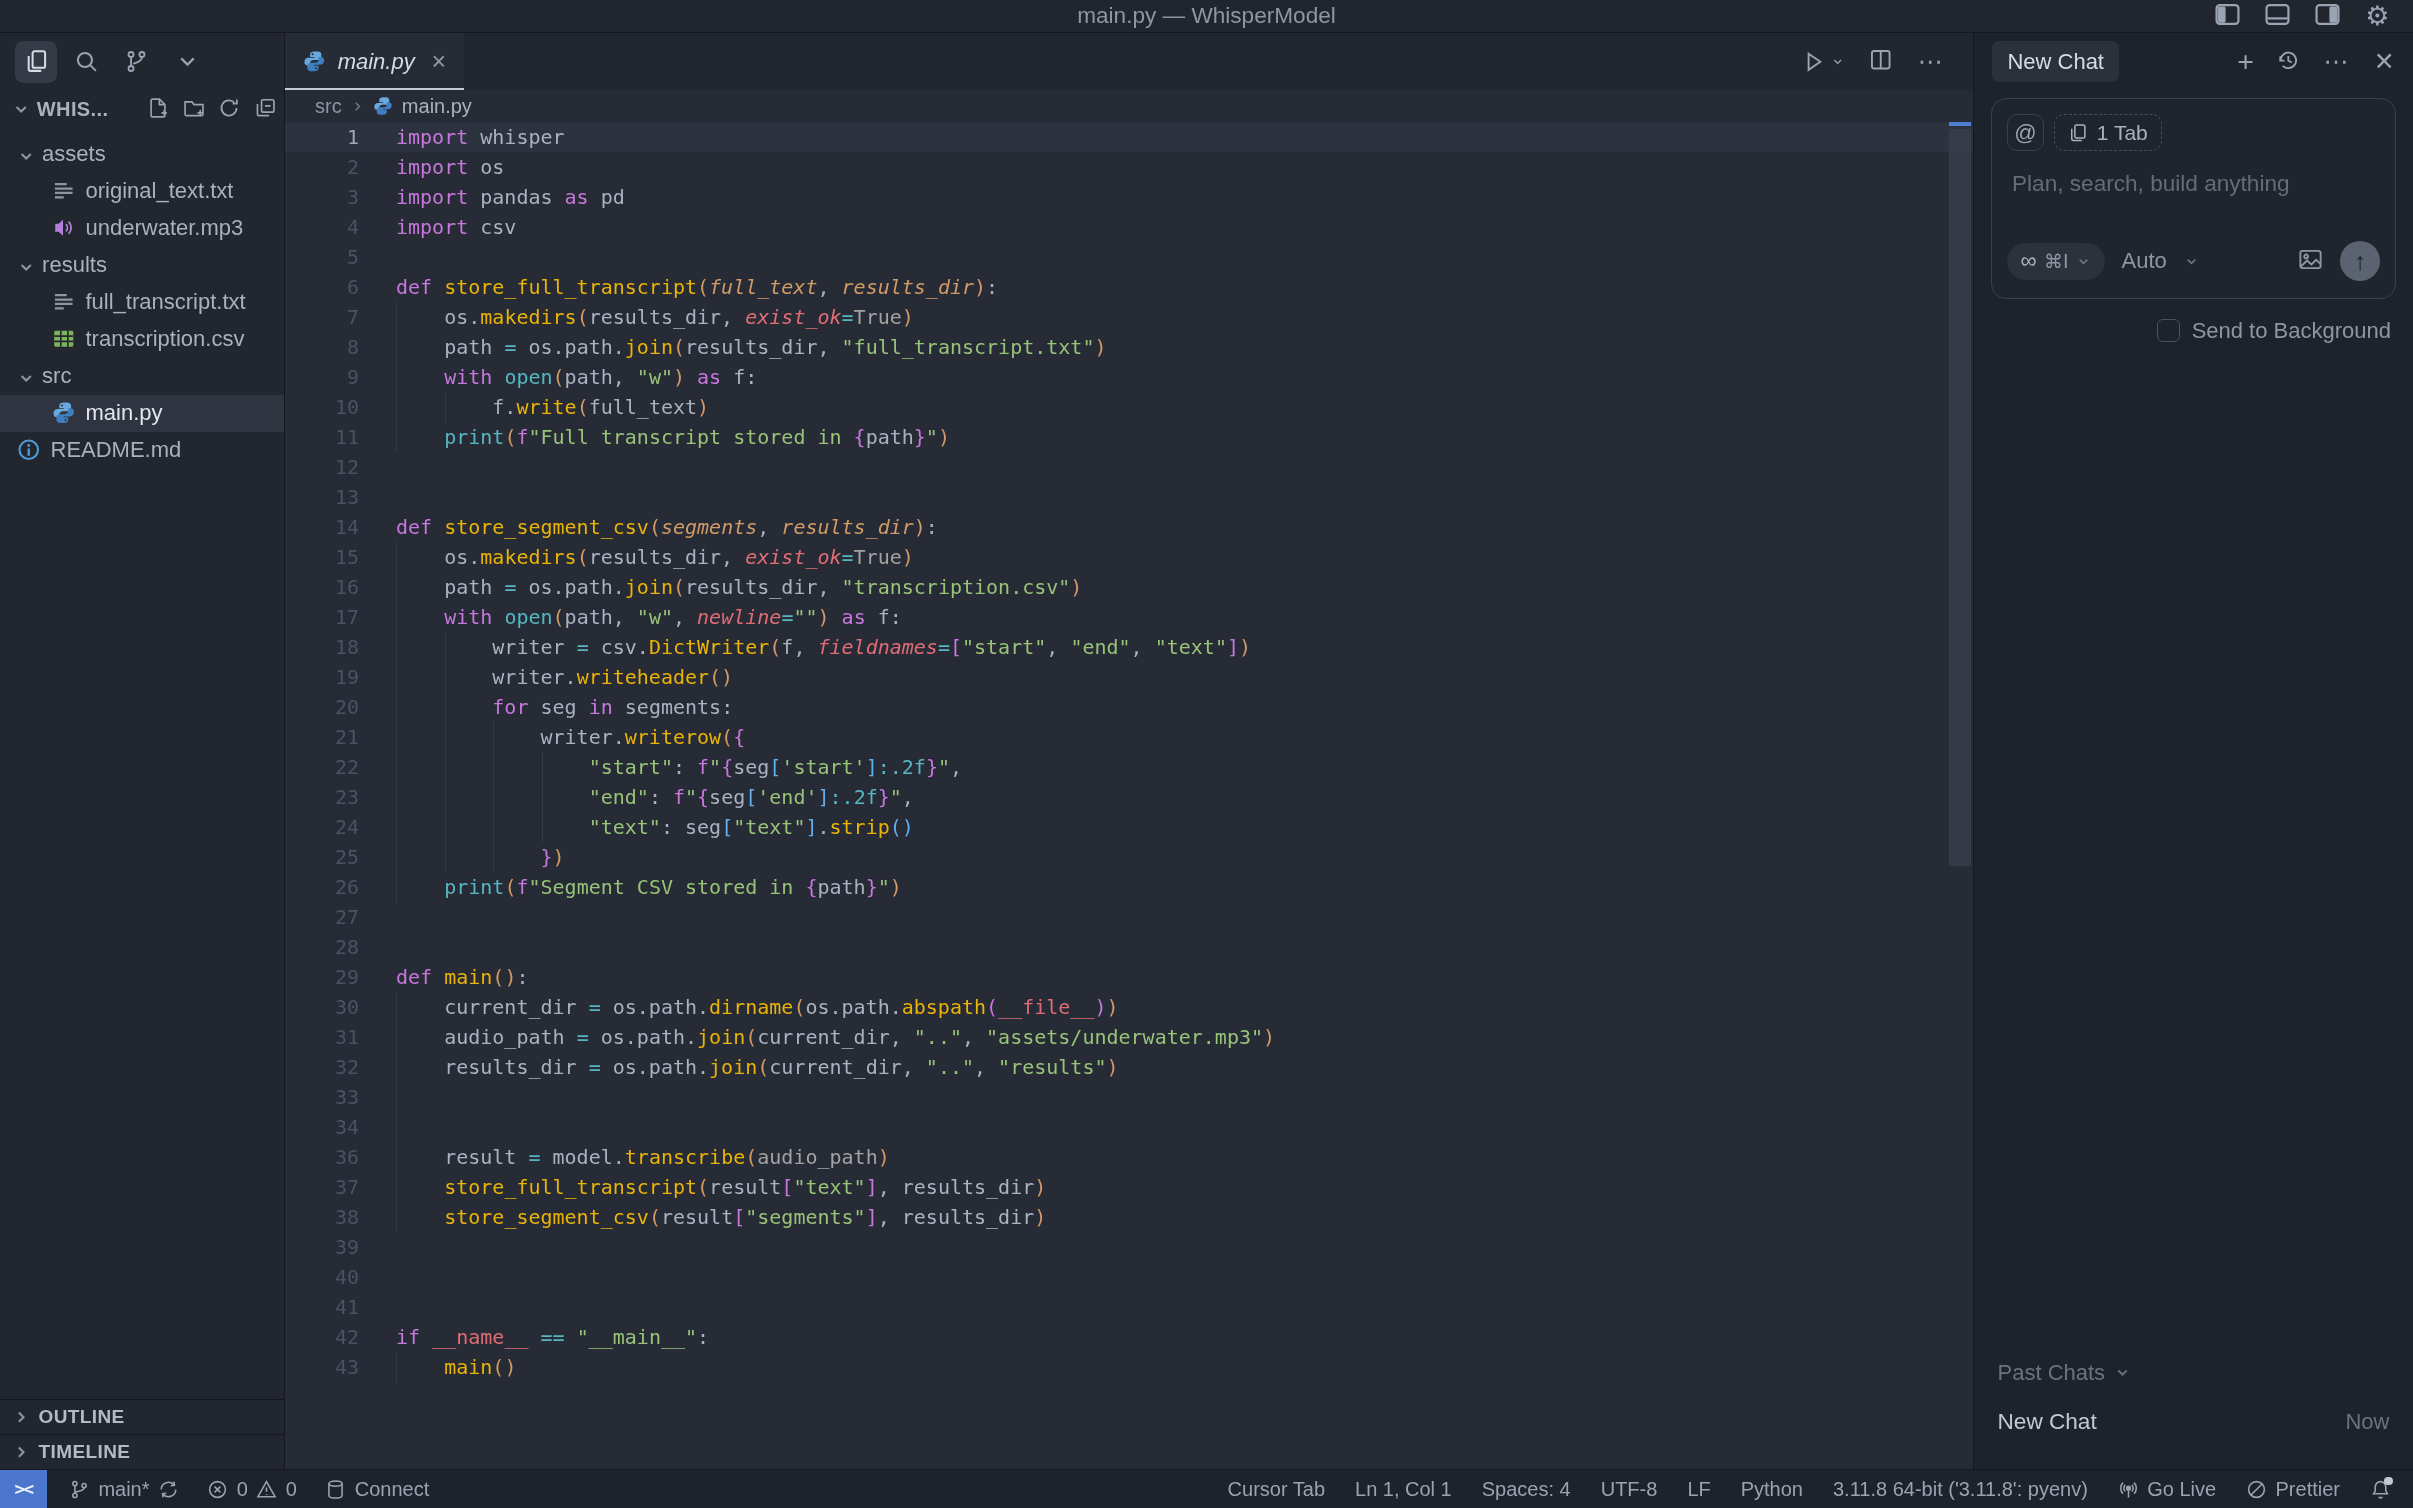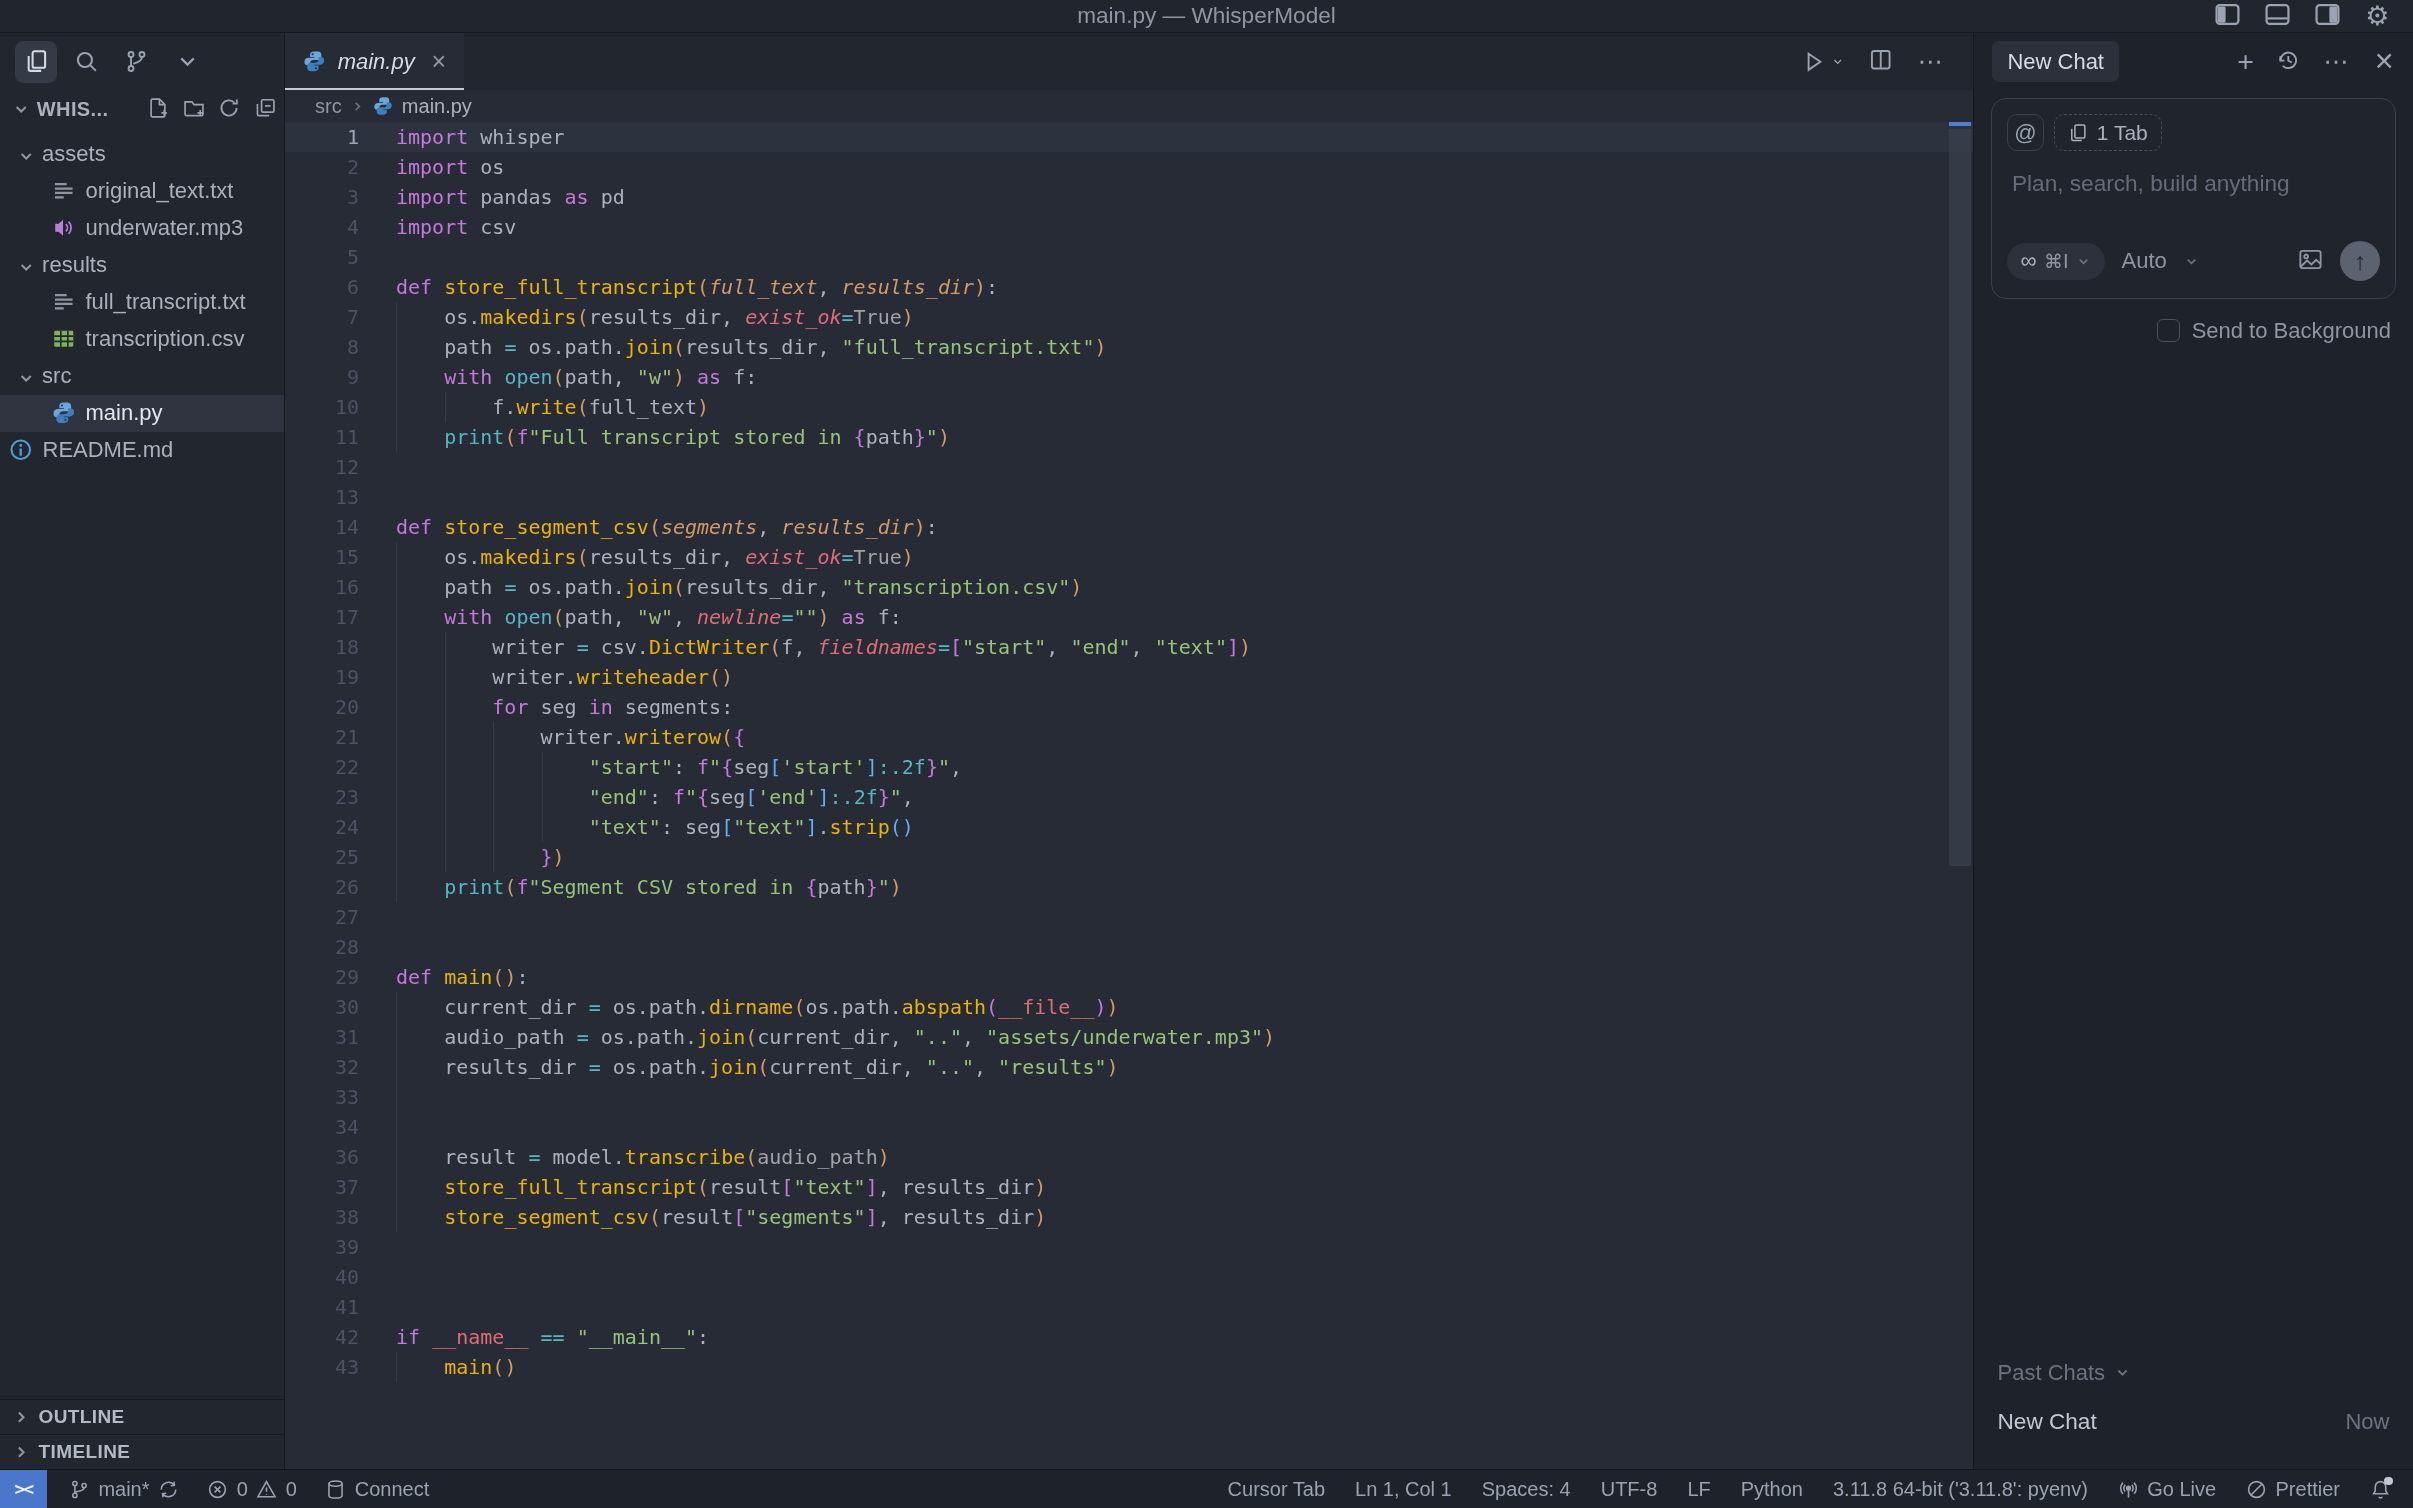--- a/index.html
+++ b/index.html
@@ -57,21 +57,21 @@
 
   .tree { flex:0 0 auto; padding-top:6.7px; }
   .tree-row {
     height:37px; display:flex; align-items:center; font-size:22px; color:#aab1bd;
     cursor:default; white-space:nowrap;
   }
   .tree-row.selected { background:#2f3440; color:#e2e6ec; }
   .tree-row .t-chev { width:18.4px; height:18.4px; margin:0 6.7px 0 17px; color:#8e96a3; flex:0 0 auto;}
   .tree-row .t-icon { width:23.5px; height:23.5px; margin-right:10px; flex:0 0 auto; }
   .tree-row.file-l1 { padding-left:52px; }
-  .tree-row.file-l0 { padding-left:9px; }
+  .tree-row.file-l0 { padding-left:17px; }
 
   .sidebar-spacer { flex:1 1 auto; }
   .side-section {
     height:35px; display:flex; align-items:center; gap:8.4px; padding-left:11.7px;
     border-top:0.8px solid #15181f; font-size:19px; font-weight:bold; color:#b2bac6;
     letter-spacing:0.4px; flex:0 0 auto;
   }
   .side-section svg { width:18.4px; height:18.4px; color:#8e96a3; }
 
   

